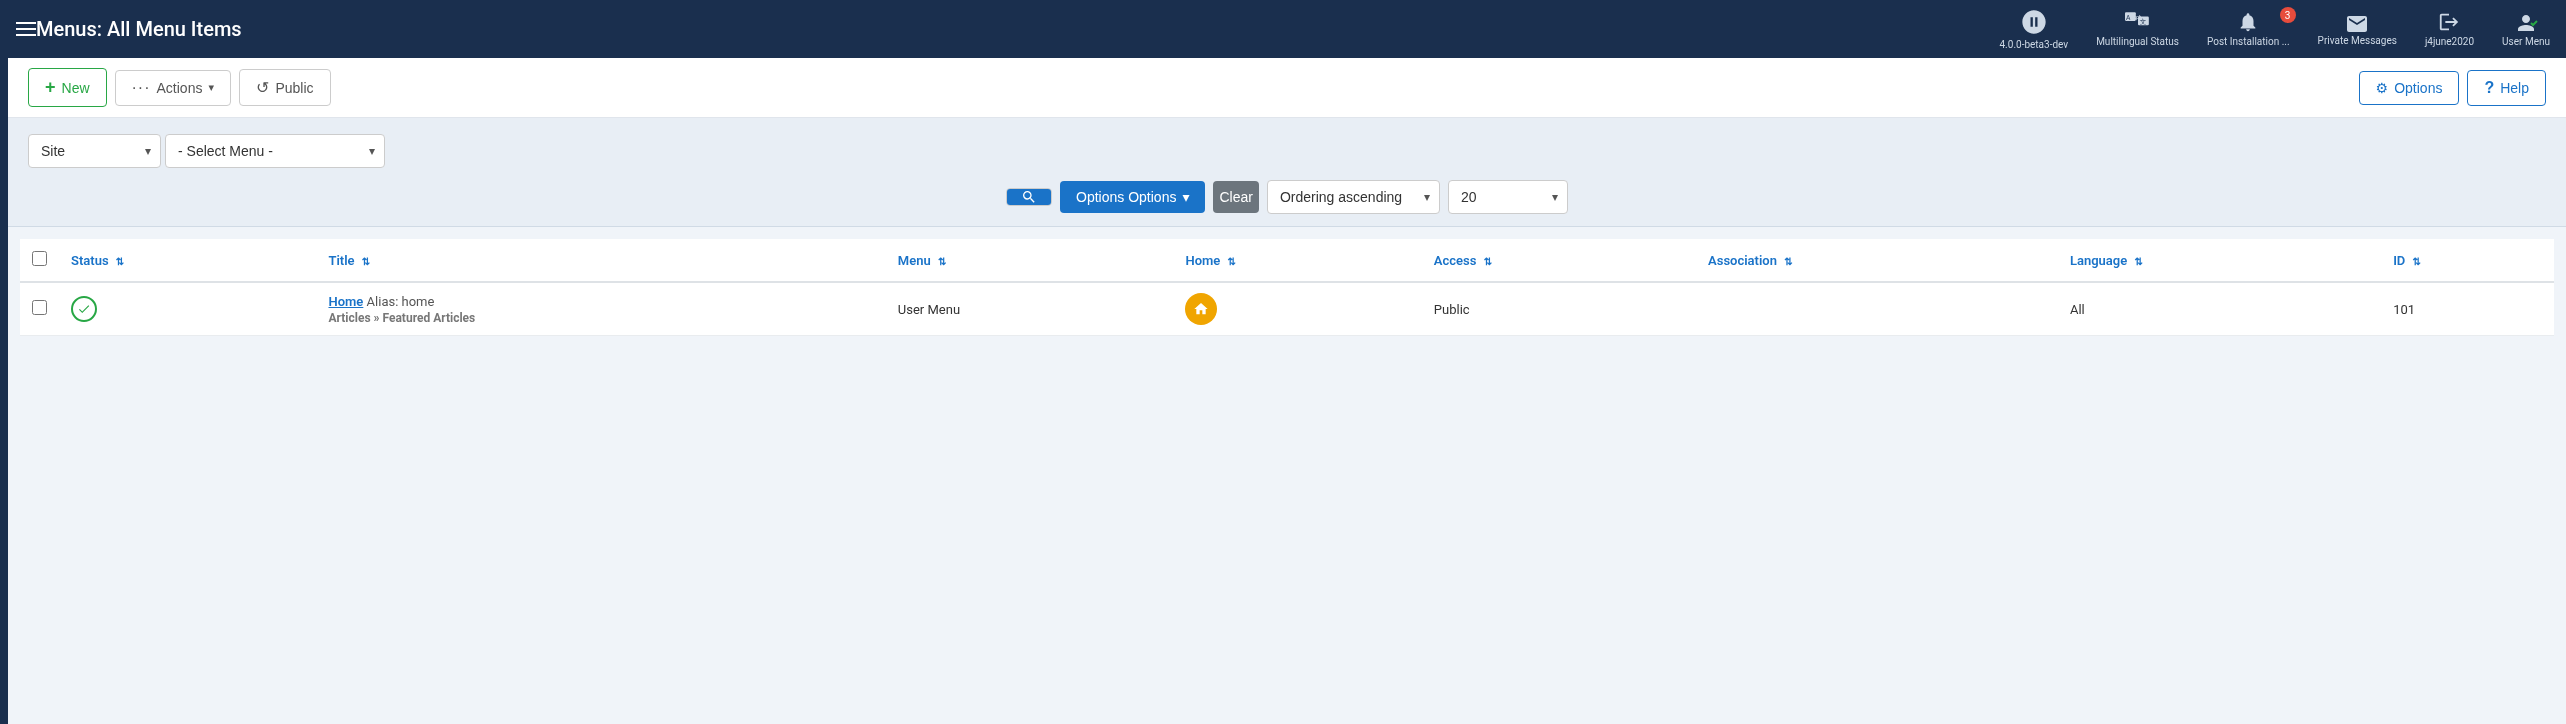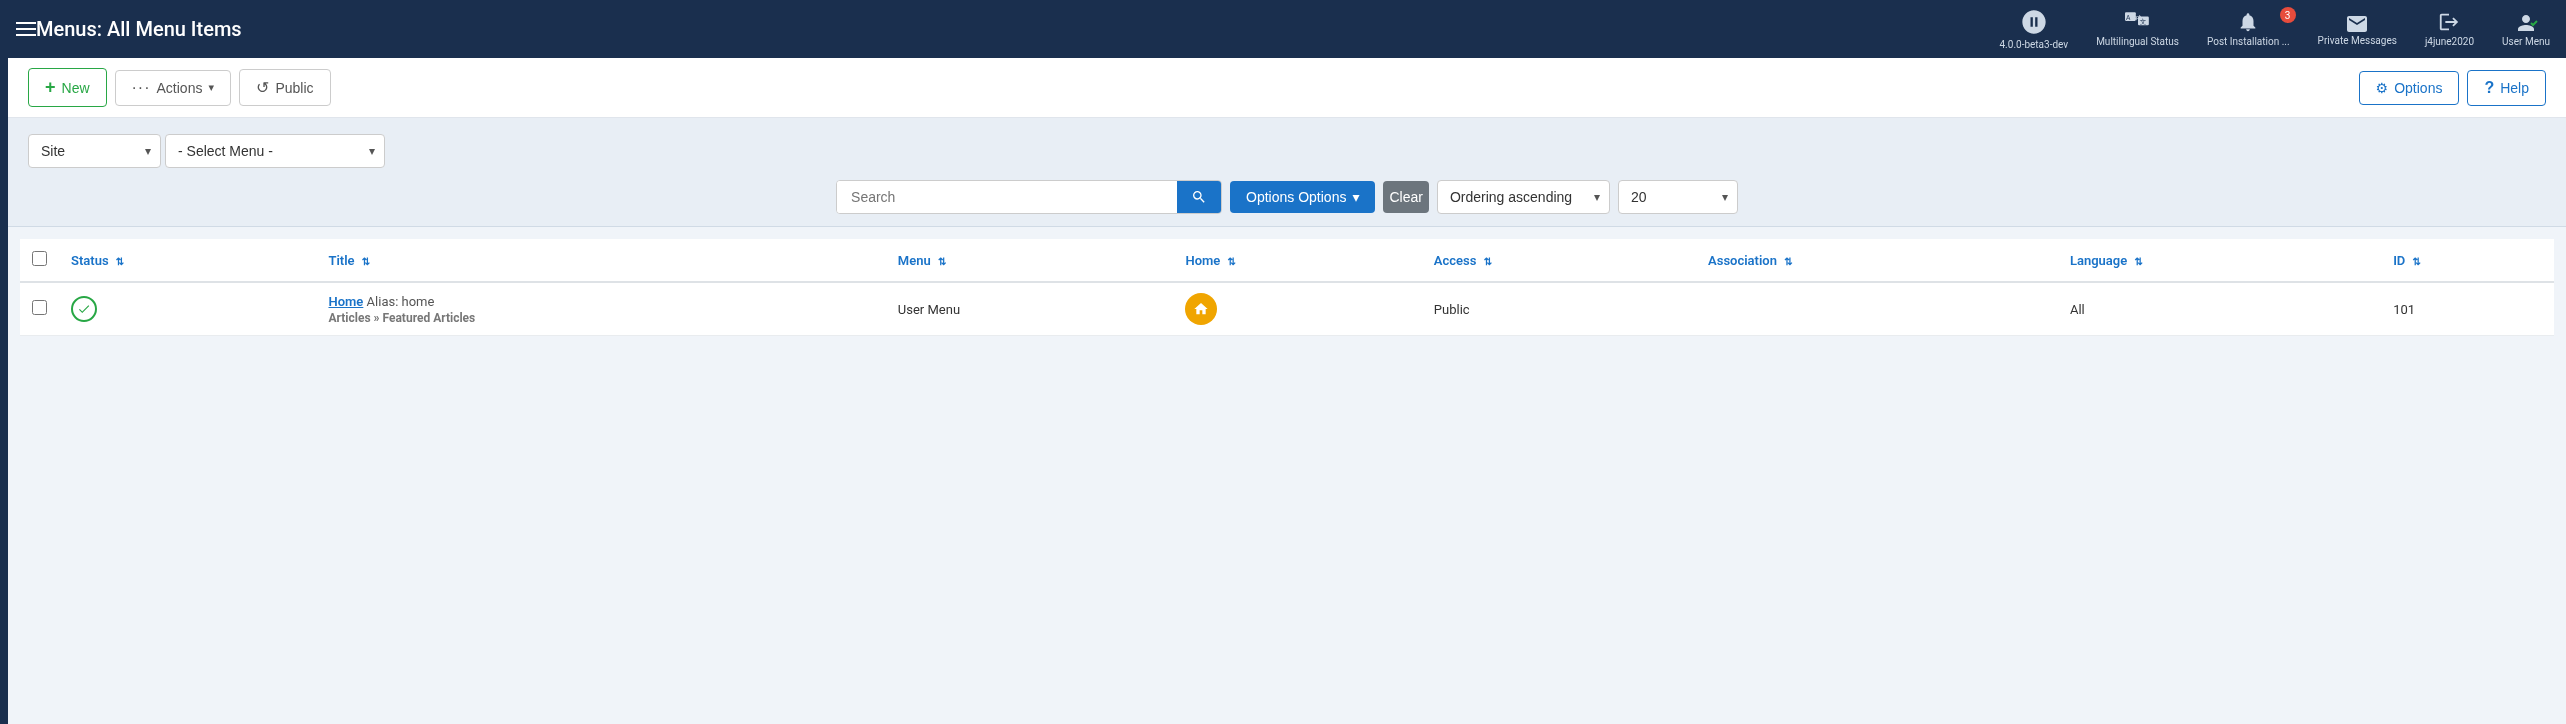--- a/index.html
+++ b/index.html
@@ -452,21 +452,20 @@
         </div>
         <div class="select-wrapper">
           <select style="min-width:220px;">
             <option>- Select Menu -</option>
           </select>
           <span class="select-arrow">▾</span>
         </div>
       </div>
       <div class="filter-row2">
         <div class="search-input-wrapper">
-          <input type="text" placeholder="Search" style="">
           <button class="search-btn">
             <svg width="16" height="16" viewBox="0 0 24 24" fill="white" xmlns="http://www.w3.org/2000/svg">
               <path d="M15.5 14h-.79l-.28-.27A6.47 6.47 0 0 0 16 9.5 6.5 6.5 0 1 0 9.5 16c1.61 0 3.09-.59 4.23-1.57l.27.28v.79l5 4.99L20.49 19l-4.99-5zm-6 0C7.01 14 5 11.99 5 9.5S7.01 5 9.5 5 14 7.01 14 9.5 11.99 14 9.5 14z"></path>
             </svg>
           </button>
         </div>
         <button class="btn-filter">
           <span>Options Options</span>
           <span>▾</span>
         </button>

